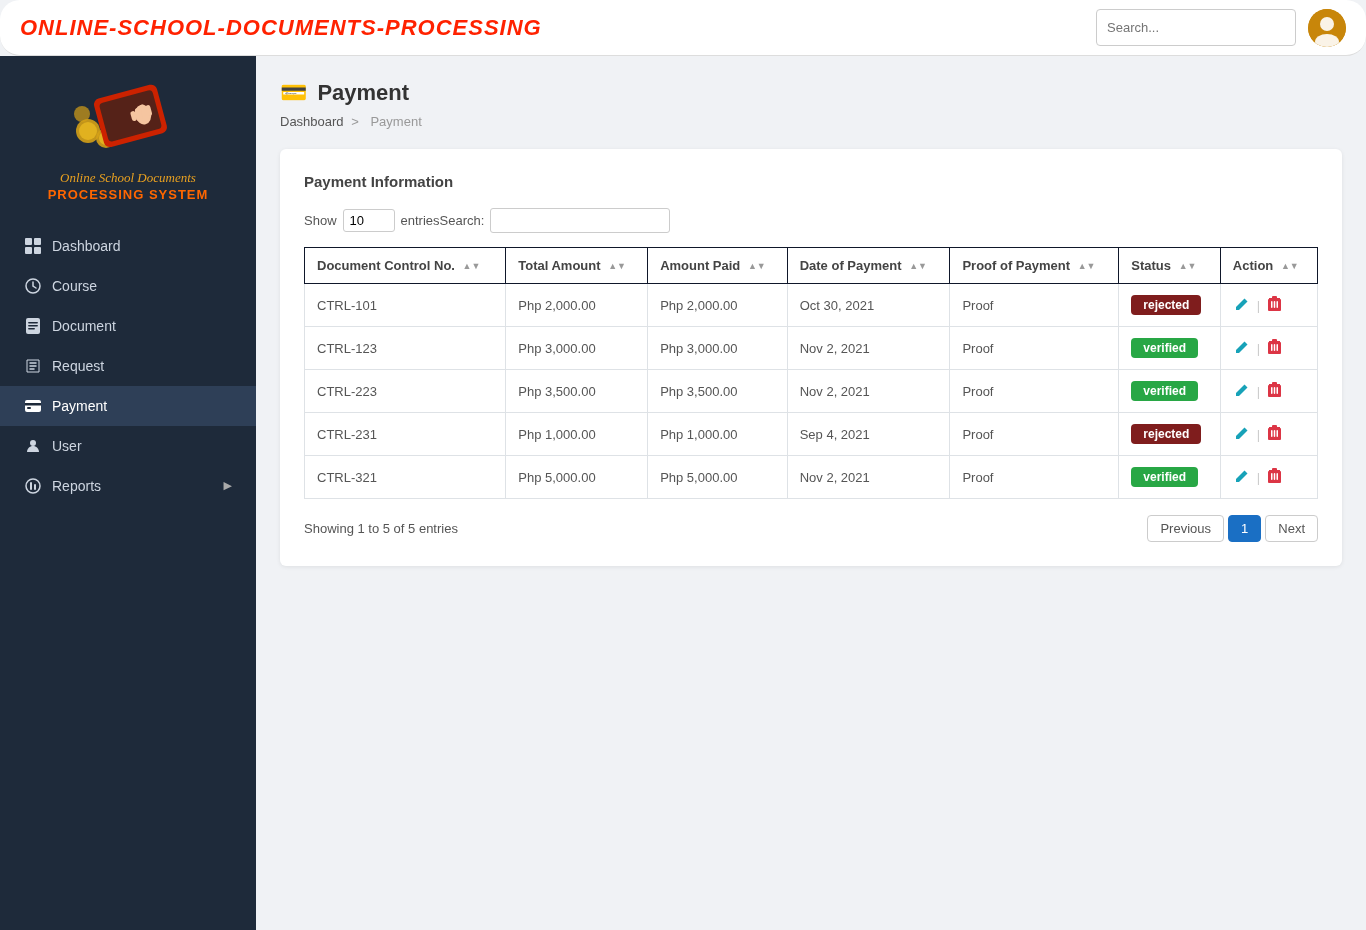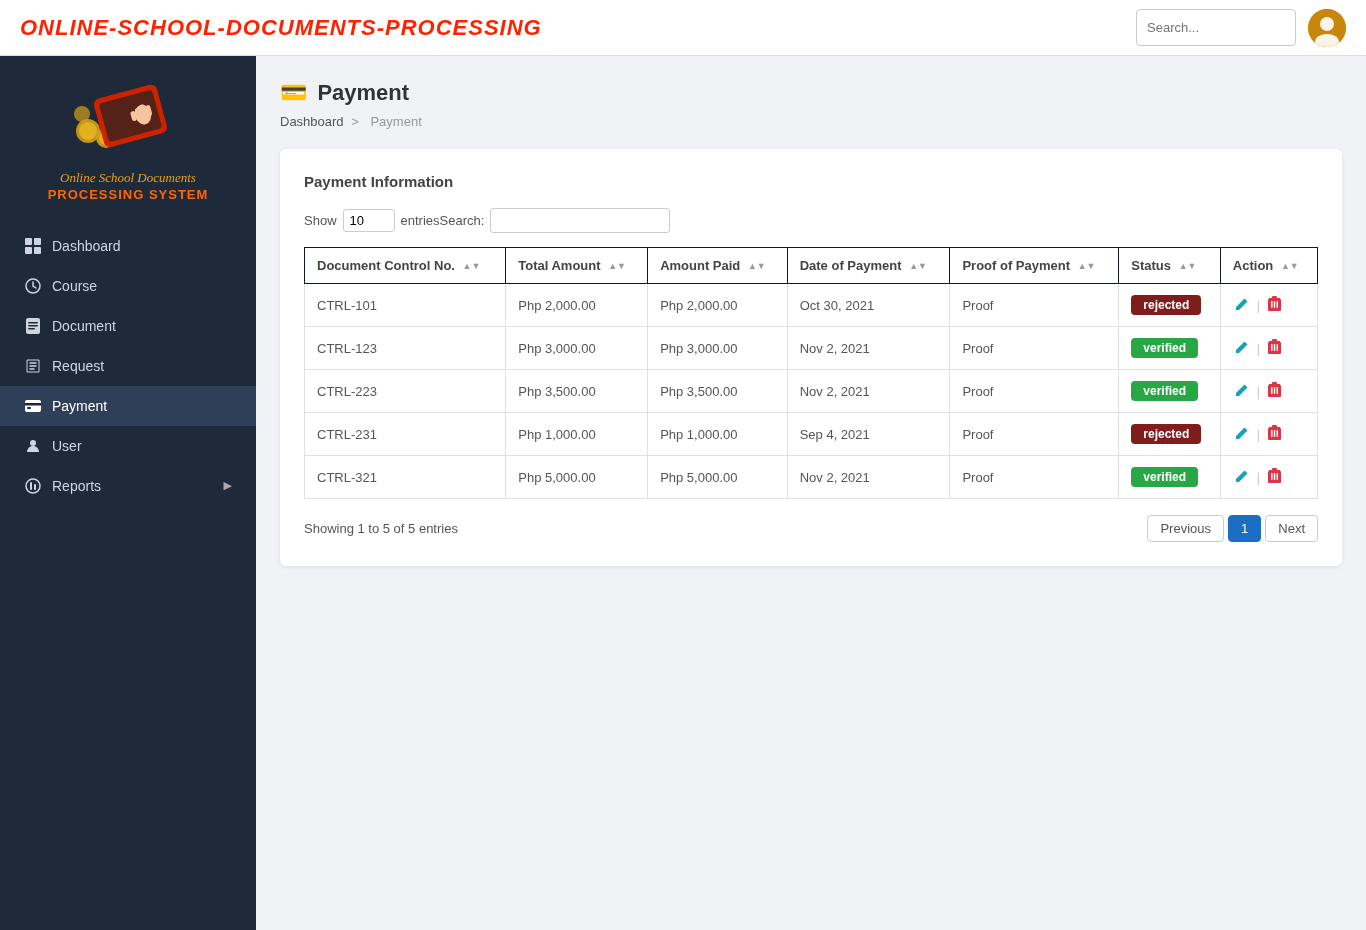--- a/index.html
+++ b/index.html
@@ -10,39 +10,40 @@
       display: flex;
       align-items: center;
       justify-content: space-between;
       background: #fff;
       padding: 8px 20px;
       height: 56px;
       border-bottom: 1px solid #ddd;
       position: fixed;
       top: 0; left: 0; right: 0;
       z-index: 100;
+      border-radius: 20px;
     }
     .app-title {
       font-size: 22px;
       font-weight: 900;
       color: #ff2200;
       letter-spacing: 1px;
       font-style: italic;
     }
     .header-right {
       display: flex;
       align-items: center;
       gap: 12px;
     }
     .search-input {
       border: 1px solid #ccc;
       border-radius: 4px;
       padding: 10px 10px;
       font-size: 13px;
-      width: 160px;
+      width: 200px;
       outline: none;
     }
     .avatar {
       width: 38px;
       height: 38px;
       border-radius: 50%;
       background: #c8860a;
       display: flex;
       align-items: center;
       justify-content: center;

